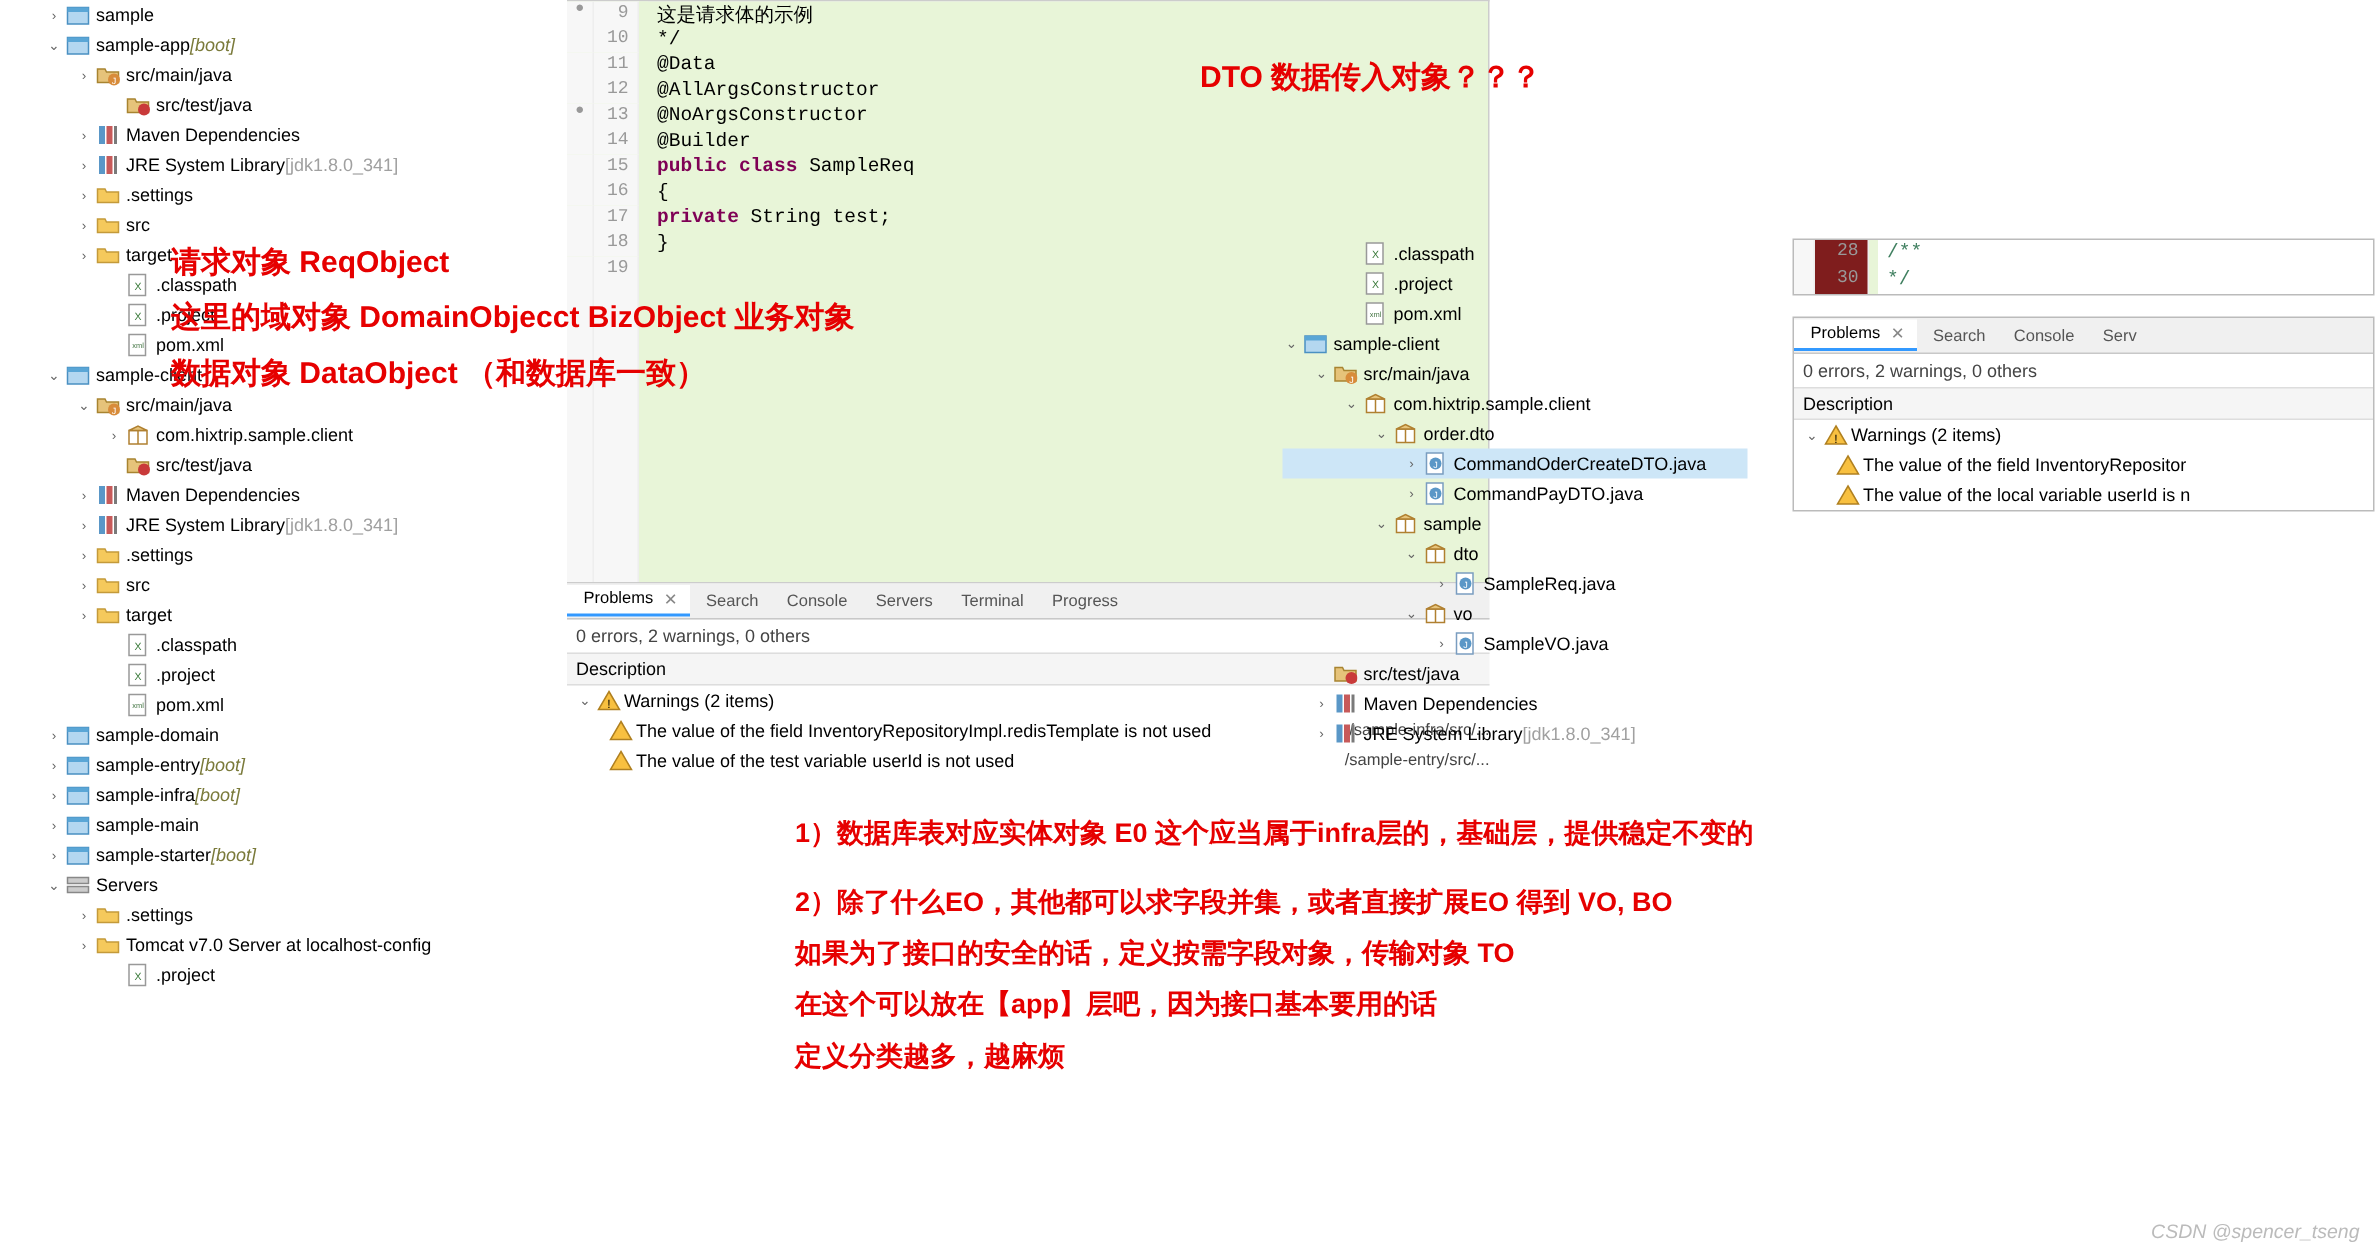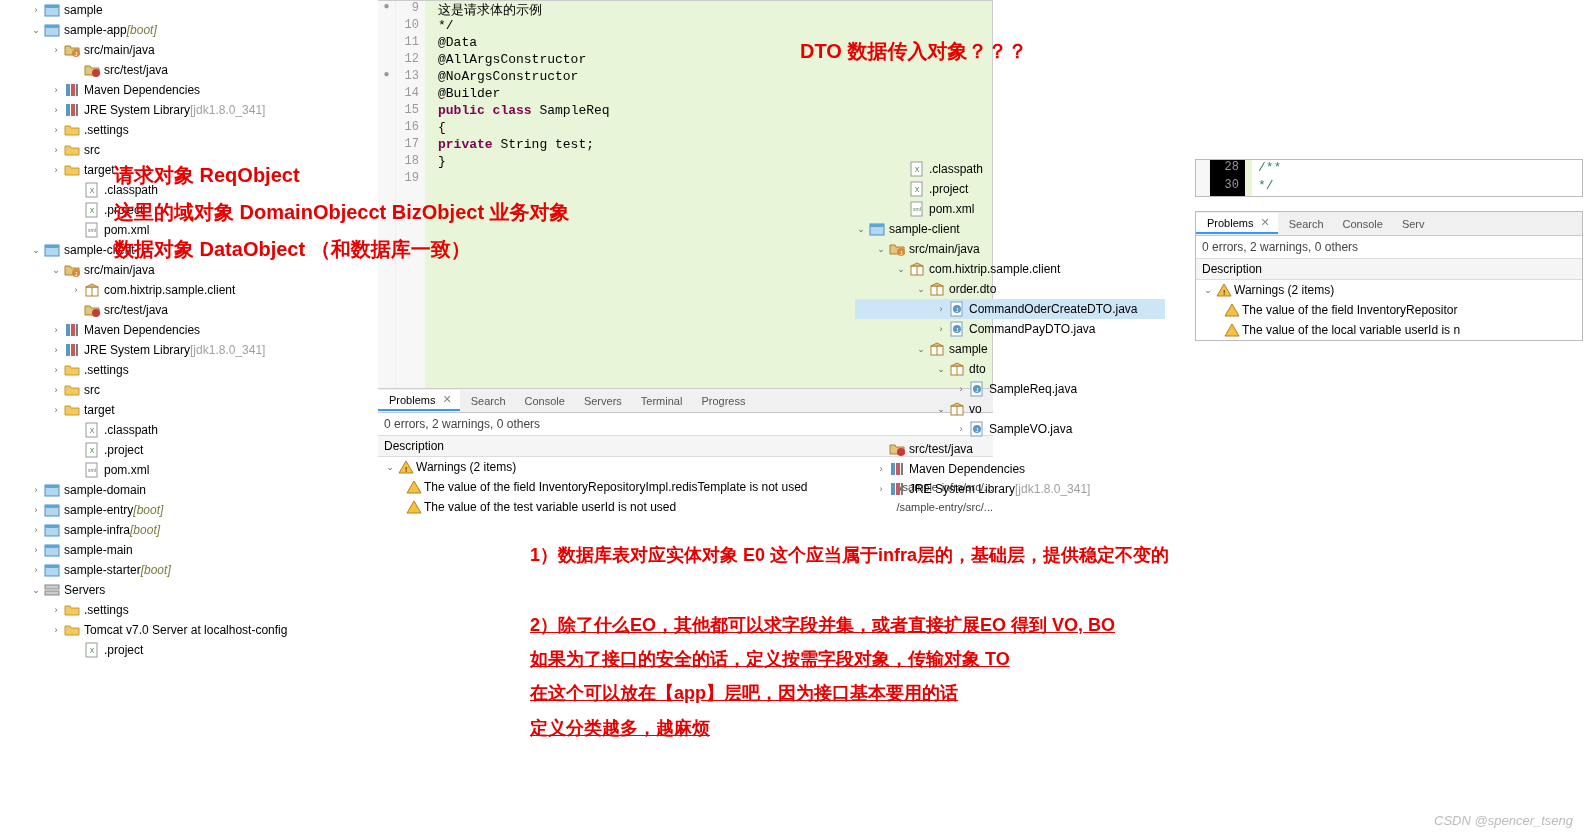--- a/index.html
+++ b/index.html
@@ -47,32 +47,32 @@
 
 .problems-pane {
   position: absolute;
   left: 378px;
   top: 388px;
   width: 615px;
   border-top: 1px solid #ccc;
   background: #fff;
 }
 .tabbar { display: flex; align-items: center; border-bottom: 1px solid #c8c8c8; height: 24px; background: #f0f0f0; }
-.tab { padding: 3px 8px; display: flex; align-items: center; gap: 3px; color: #555; font-size: 11px; }
+.tab { padding: 3px 8px; display: flex; align-items: flex-start; gap: 3px; color: #555; font-size: 11px; }
 .tab.active { background: #fff; border-bottom: 2px solid #3399ff; color: #000; }
 .tab-icon { display: inline-flex; }
 .summary { padding: 4px 6px; color: #444; }
 .col-head { padding: 3px 6px; background: #f5f5f5; border-top: 1px solid #ddd; border-bottom: 1px solid #ddd; }
 .prob-row { display: flex; align-items: center; height: 20px; padding-left: 6px; }
 
 .tree-mid { left: 855px; top: 159px; width: 310px; }
 .tree-right-panel { position: absolute; left: 1195px; top: 159px; width: 388px; }
 .right-code { border: 1px solid #bbb; background: #fff; }
 .right-code .editor-line { height: 18px; }
-.right-code .lineno { background: #000000; width: 36px; }
+.right-code .lineno { background: #7f1d1d; width: 36px; }
 .right-code .linemark { width: 6px; background: #e8f5d8; }
 .right-code .gutter { width: 14px; }
 .comment { color: #3f7f5f; }
 
 .anno { position: absolute; font-family: "Microsoft YaHei","Heiti SC",sans-serif; font-weight: bold; color: #e60000; }
 .anno1 { font-size: 20px; }
 .anno2 { font-size: 18px; line-height: 1.9; }
 .path-cell { color: #444; font-size: 11px; }
 
 .footer { position: absolute; right: 10px; bottom: 6px; color: #bbb; font-size: 13px; font-style: italic; }
@@ -921,20 +921,20 @@
 
 <div class="anno anno1" style="left:800px; top:38px;">DTO  数据传入对象？？？</div>
 
 <div class="anno anno1" style="left:114px; top:157px; line-height:1.85;">
   <div>请求对象    ReqObject</div>
   <div>这里的域对象    DomainObjecct    BizObject  业务对象</div>
   <div>数据对象    DataObject   （和数据库一致）</div>
 </div>
 
 <div class="anno anno2" style="left:530px; top:538px;">1）数据库表对应实体对象    E0   这个应当属于infra层的，基础层，提供稳定不变的</div>
-<div class="anno anno2" style="left:530px; top:608px;text-decoration:underline;">
+<div class="anno anno2" style="left:530px; top:584px;">
   <div>2）除了什么EO，其他都可以求字段并集，或者直接扩展EO 得到 VO, BO</div>
   <div>如果为了接口的安全的话，定义按需字段对象，传输对象 TO</div>
   <div>在这个可以放在【app】层吧，因为接口基本要用的话</div>
   <div>定义分类越多，越麻烦</div>
 </div>
 
 <div class="footer">CSDN @spencer_tseng</div>
 
 </body></html>

